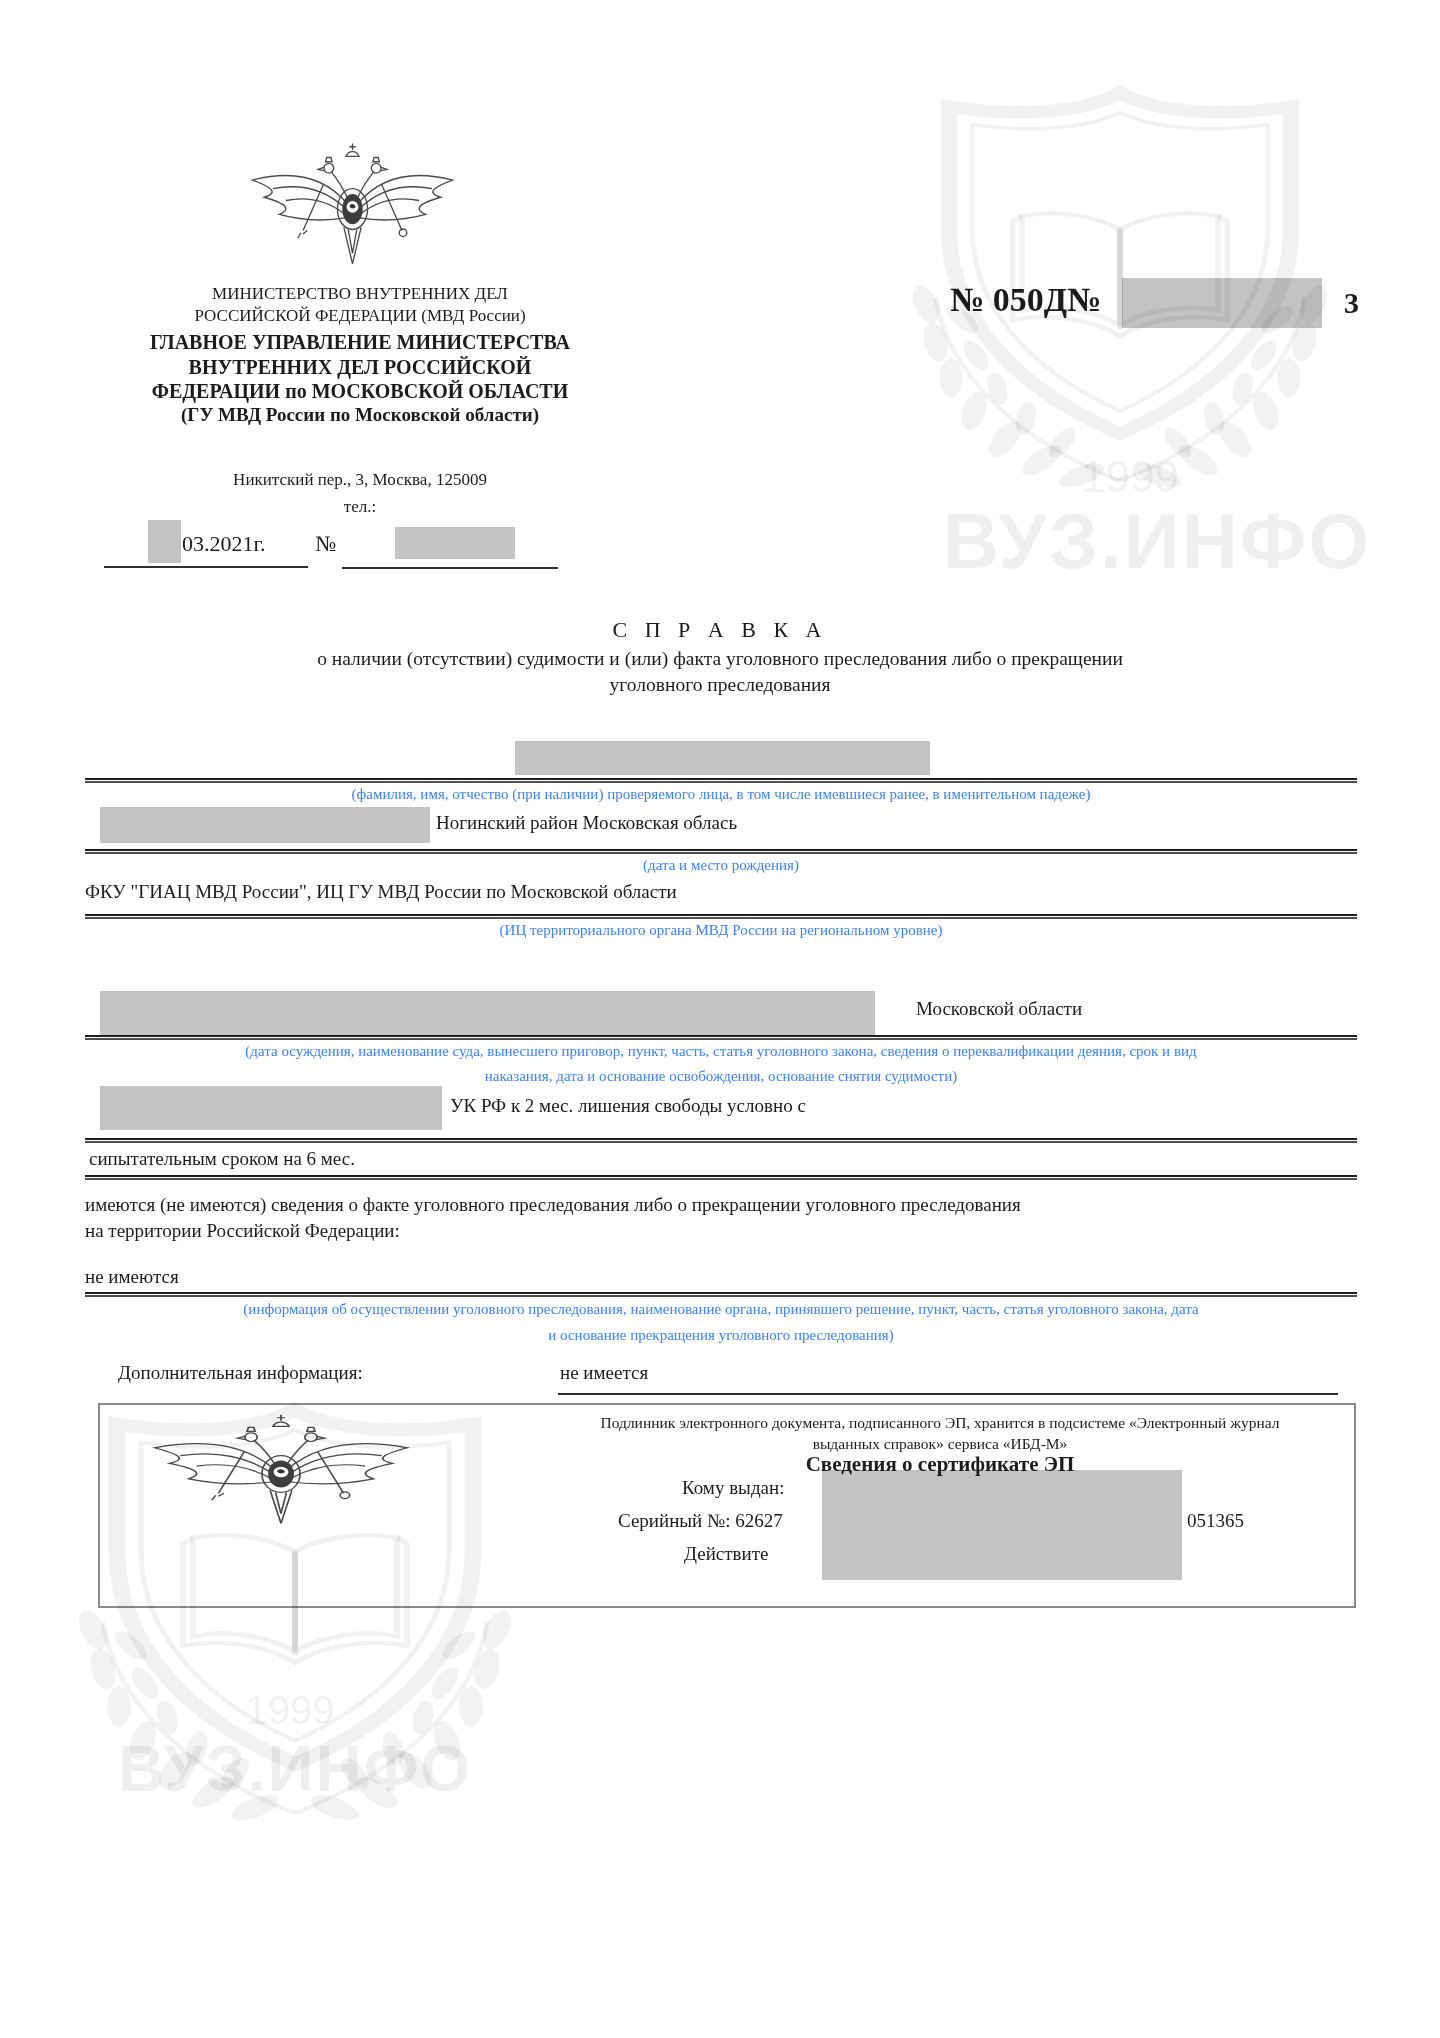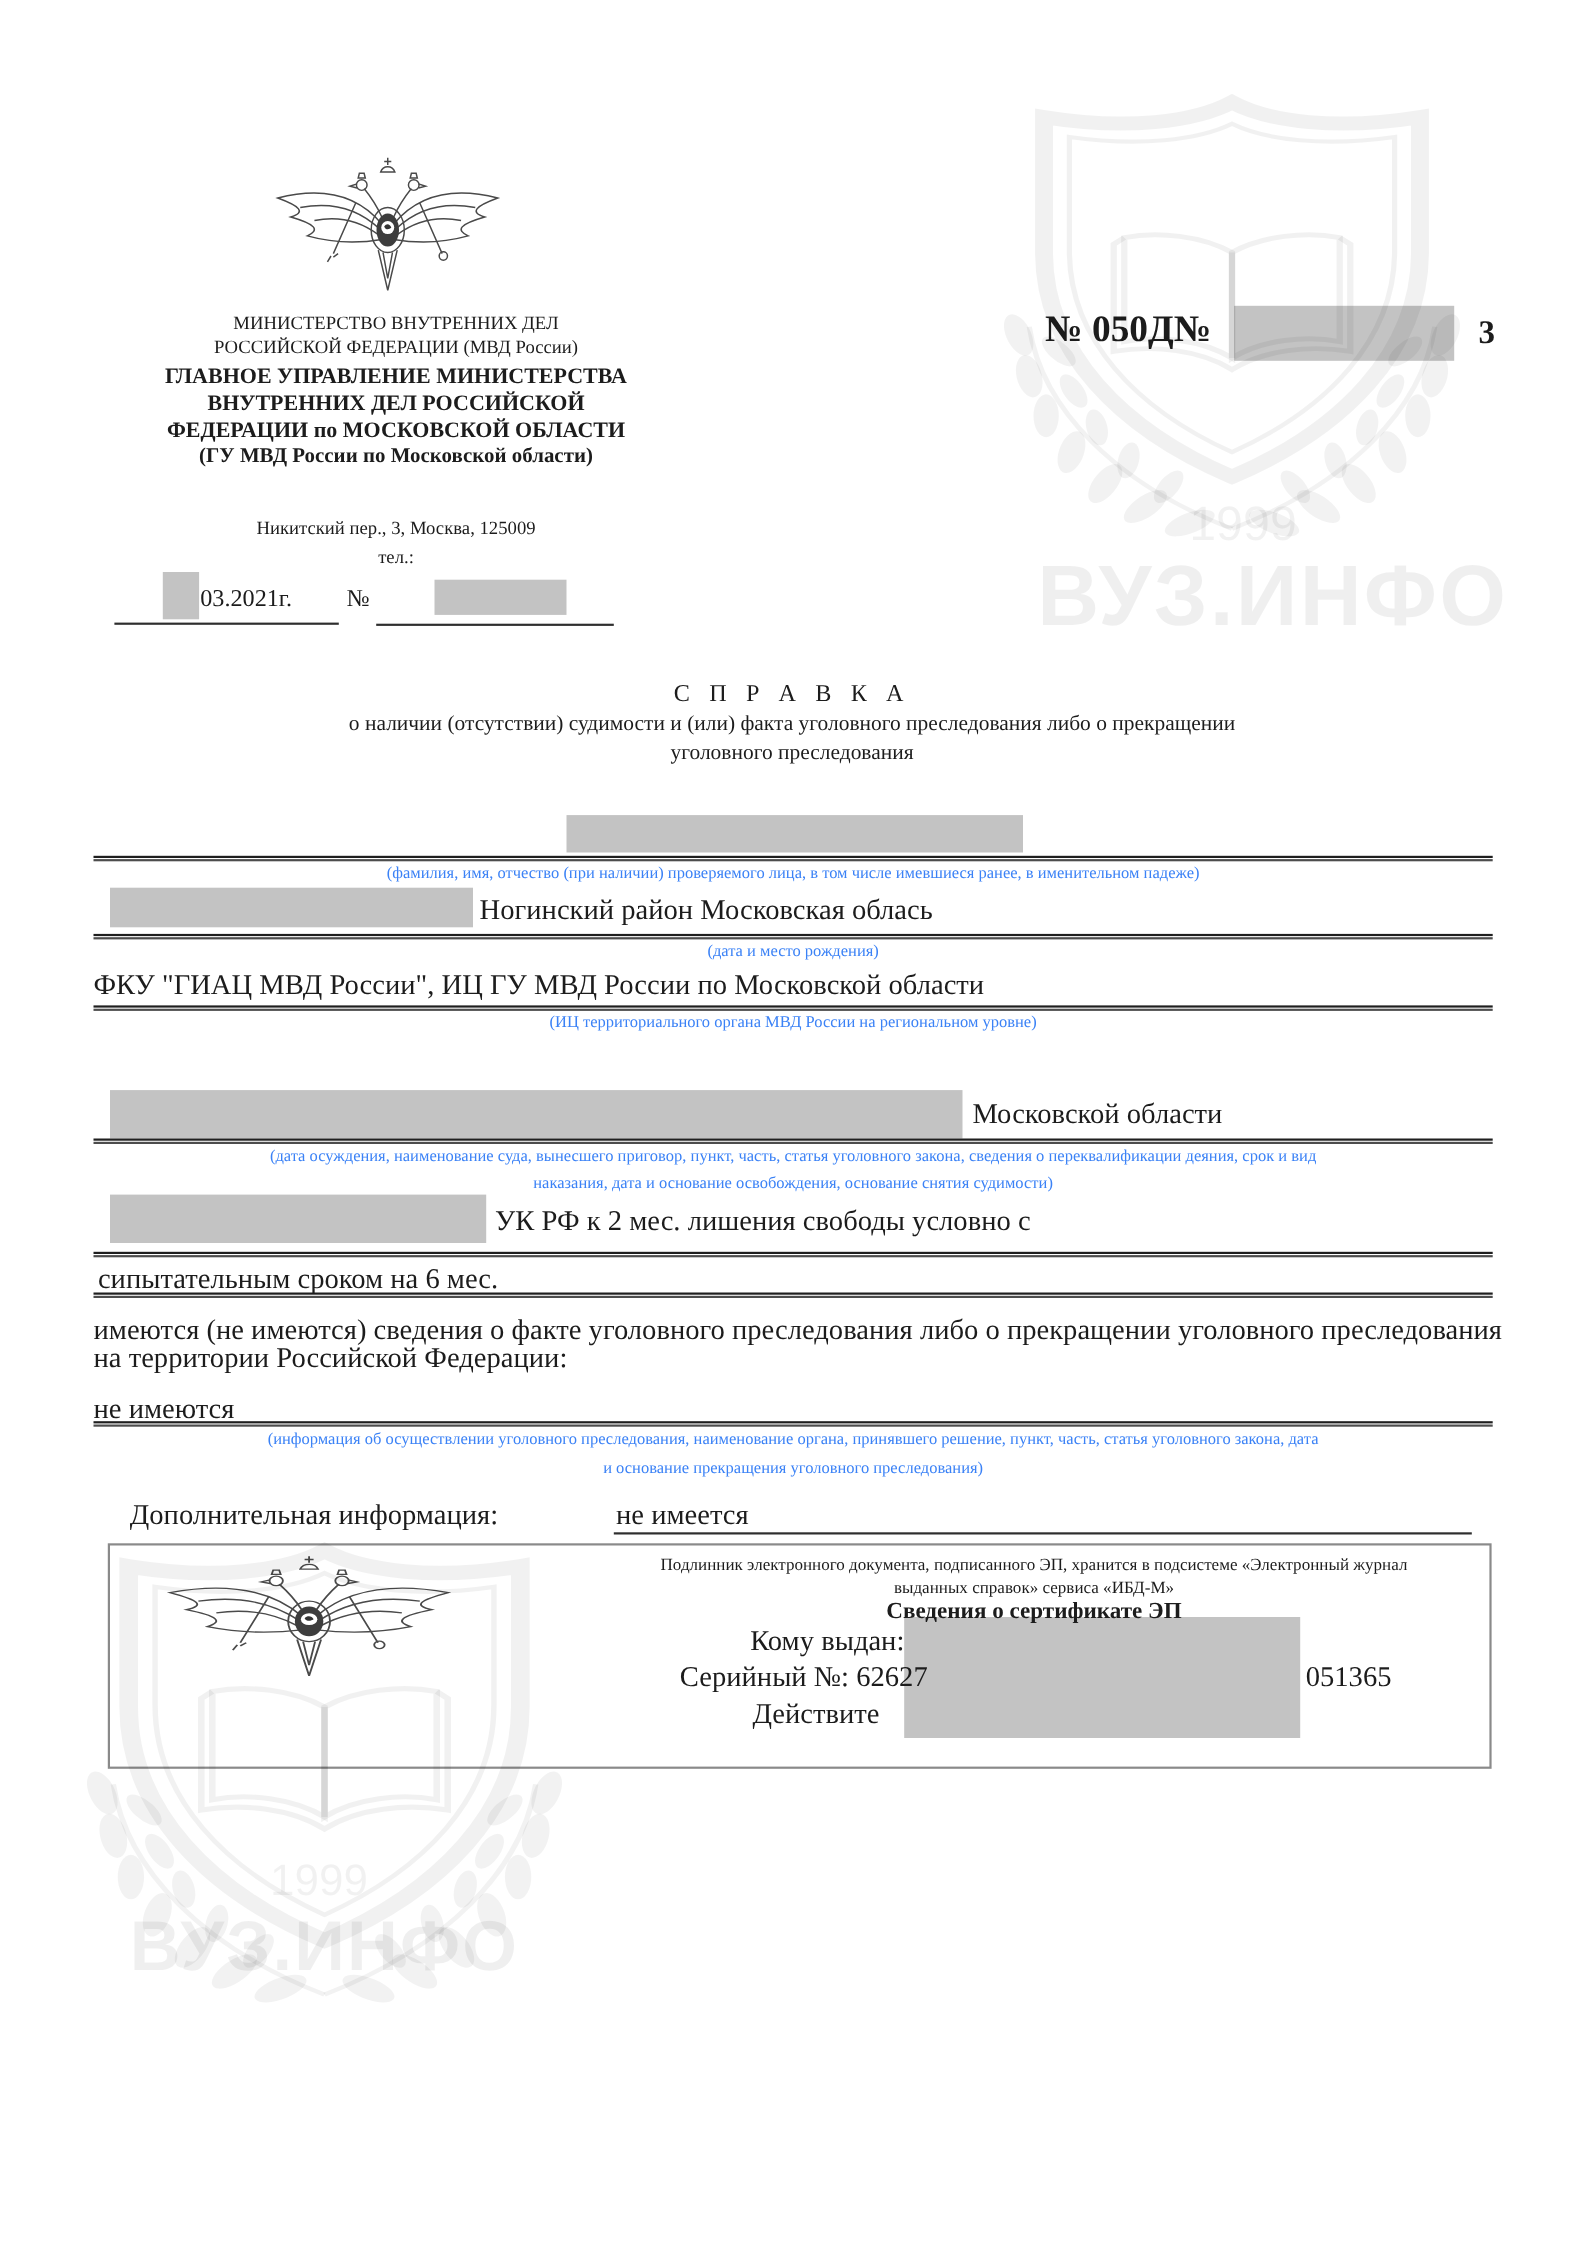--- a/index.html
+++ b/index.html
@@ -6,21 +6,21 @@
   .page{position:relative;width:1440px;height:2038px;background:#ffffff;overflow:hidden;
         font-family:"Liberation Serif", serif;color:#1c1c1c;}
   .abs{position:absolute;}
   .ctr{text-align:center;}
   .redact{position:absolute;background:#c3c3c3;z-index:2;}
   .rule{position:absolute;height:5px;border-top:2px solid #1f1f1f;border-bottom:2px solid #4d4d4d;
         box-sizing:border-box;z-index:2;}
   .uline{position:absolute;height:2px;background:#2e2e2e;z-index:2;}
   .txt{position:absolute;white-space:nowrap;z-index:3;}
   .cap{font-size:15px;color:#3b82f6;}
-  .val{font-size:26px;text-align:right;}
+  .val{font-size:19px;text-align:right;}
   .hdr-sm{font-size:17px;}
   .hdr-b{font-size:20px;font-weight:bold;}
   .wm{position:absolute;z-index:10;pointer-events:none;}
   .wm-text{font-family:"Liberation Sans", sans-serif;font-weight:bold;color:rgba(0,0,0,0.062);
            white-space:nowrap;}
   .wm-year{font-family:"Liberation Sans", sans-serif;color:rgba(0,0,0,0.055);white-space:nowrap;}
   .certbox{position:absolute;border:2px solid #8a8a8a;box-sizing:border-box;z-index:1;background:transparent;}
   .eagle{z-index:2;}
 </style>
 </head>
@@ -163,21 +163,21 @@
   <div class="txt val" style="left:436px;top:812px;">Ногинский район Московская облась</div>
   <div class="rule" style="left:85px;top:849px;width:1272px;"></div>
   <div class="txt cap ctr" style="left:85px;top:857px;width:1272px;">(дата и место рождения)</div>
 
   <div class="txt val" style="left:85px;top:881px;">ФКУ "ГИАЦ МВД России", ИЦ ГУ МВД России по Московской области</div>
   <div class="rule" style="left:85px;top:914px;width:1272px;"></div>
   <div class="txt cap ctr" style="left:85px;top:922px;width:1272px;">(ИЦ территориального органа МВД России на региональном уровне)</div>
 
 
   <div class="redact" style="left:100px;top:991px;width:775px;height:44px;"></div>
-  <div class="txt val" style="left:884px;top:998px;">Московской области</div>
+  <div class="txt val" style="left:916px;top:998px;">Московской области</div>
   <div class="rule" style="left:85px;top:1035px;width:1272px;"></div>
   <div class="txt cap ctr" style="left:85px;top:1043px;width:1272px;">(дата осуждения, наименование суда, вынесшего приговор, пункт, часть, статья уголовного закона, сведения о переквалификации деяния, срок и вид</div>
   <div class="txt cap ctr" style="left:85px;top:1068px;width:1272px;">наказания, дата и основание освобождения, основание снятия судимости)</div>
 
   <div class="redact" style="left:100px;top:1086px;width:342px;height:44px;"></div>
   <div class="txt val" style="left:450px;top:1095px;">УК РФ к 2 мес. лишения свободы условно с</div>
   <div class="rule" style="left:85px;top:1138px;width:1272px;"></div>
   <div class="txt val" style="left:89px;top:1148px;">сипытательным сроком на 6 мес.</div>
   <div class="rule" style="left:85px;top:1175px;width:1272px;"></div>
 

